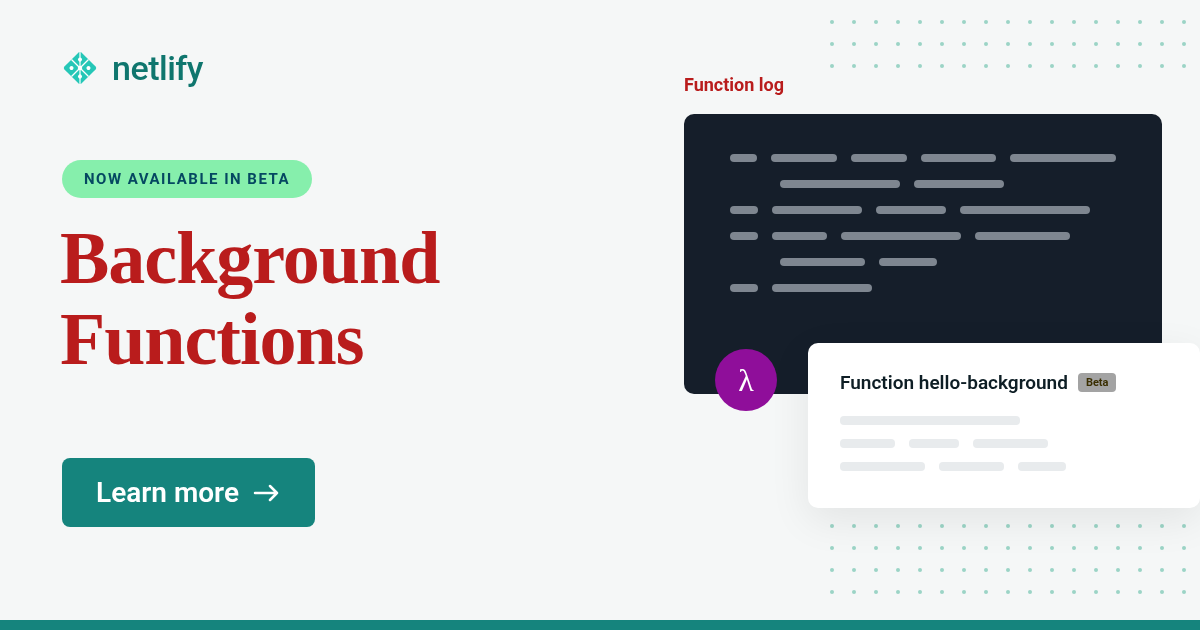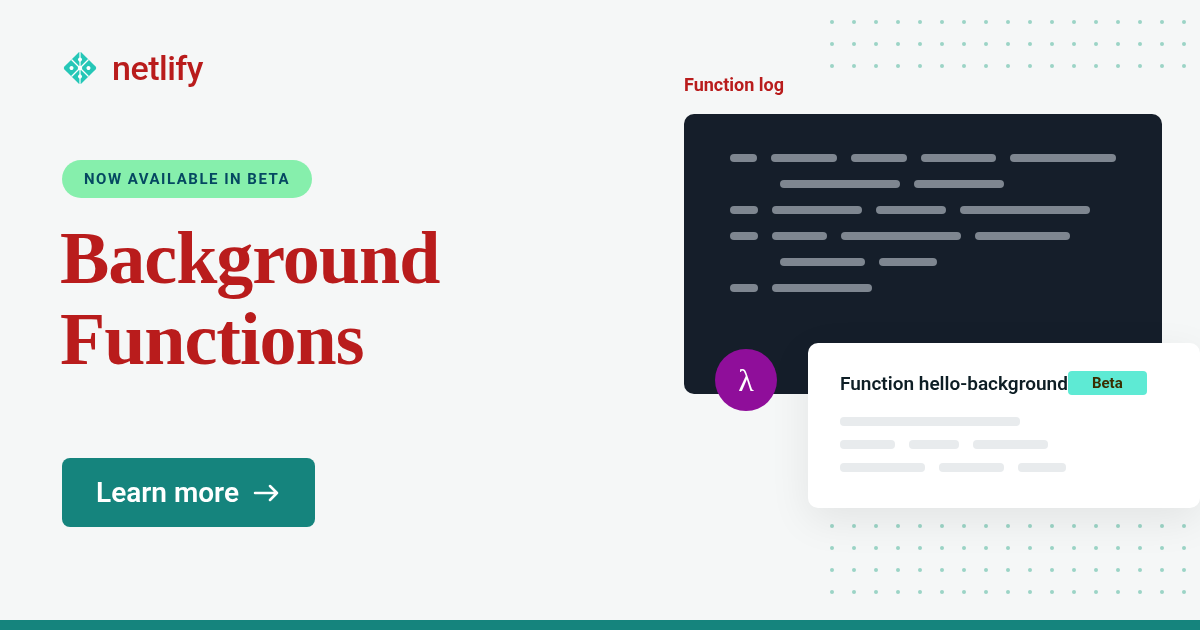--- a/index.html
+++ b/index.html
@@ -19,21 +19,21 @@
       align-items: center;
       gap: 12px;
     }
     .logo-icon {
       width: 40px;
       height: 40px;
     }
     .logo-text {
       font-size: 34px;
       font-weight: 500;
-      color: #b91c1c;
+      color: #0f766e;
       letter-spacing: -0.5px;
     }
     .badge {
       position: absolute;
       top: 160px;
       left: 62px;
       background: #86efac;
       color: #054861;
       font-size: 15px;
       font-weight: 700;
@@ -128,33 +128,34 @@
       width: 392px;
       height: 165px;
       background: #fff;
       border-radius: 10px;
       box-shadow: 0 12px 40px rgba(0,0,0,0.08);
       padding: 28px 32px;
     }
     .card-title-row {
       display: flex;
       align-items: center;
+      gap: 10px;
       margin-bottom: 22px;
     }
     .card-title {
       font-size: 19px;
       font-weight: 600;
       color: #0e1e25;
     }
     .beta-tag {
-      background: #5eead4;
+      background: #a3a3a3;
       color: #3a2e00;
-      font-size: 15px;
+      font-size: 11px;
       font-weight: 700;
-      padding: 3px 24px;
+      padding: 3px 8px;
       border-radius: 4px;
     }
     .card-line {
       display: flex;
       gap: 14px;
       margin-bottom: 14px;
     }
     .card-bar {
       height: 9px;
       border-radius: 4px;

